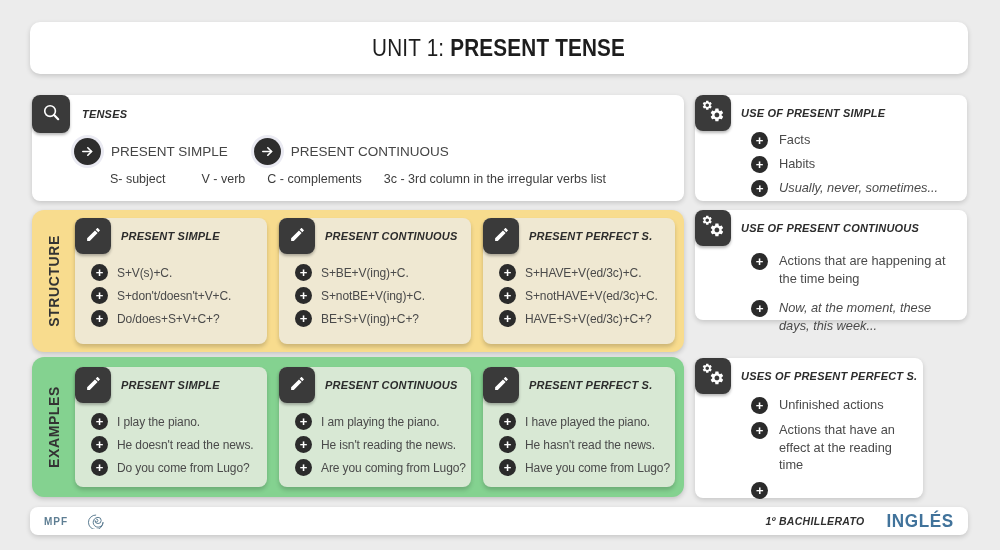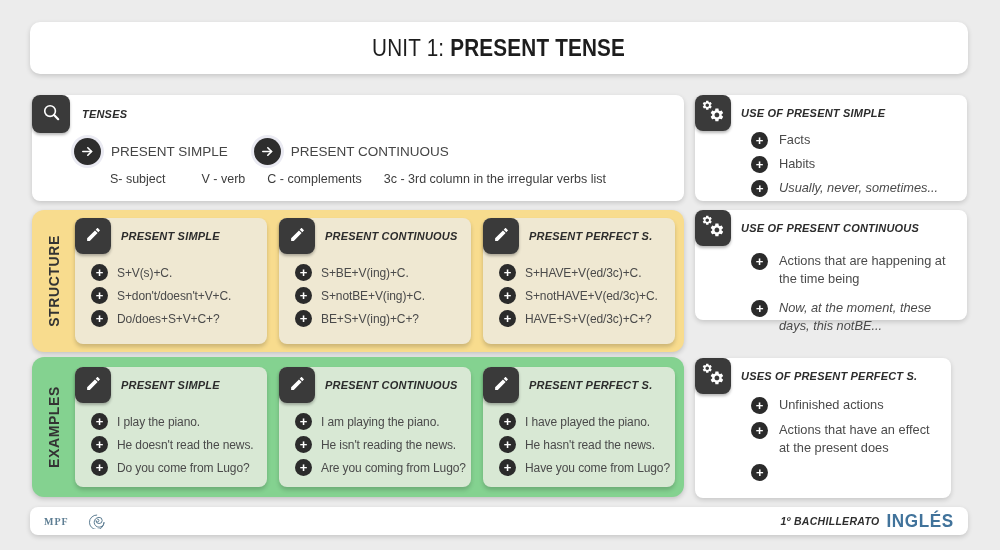--- a/index.html
+++ b/index.html
@@ -54,36 +54,36 @@
   .item-list { position:absolute; left:16px; right:4px; top:46px;
                display:flex; flex-direction:column; gap:6px; }
   .item-row { display:flex; align-items:center; gap:9px; font-size:12px; letter-spacing:-.1px;
               color:#4a4a4a; white-space:nowrap; }
   .plus { flex:0 0 auto; width:17px; height:17px; border-radius:50%; background:#2b2b2b; color:#fff;
           display:flex; align-items:center; justify-content:center; font-size:13px; font-weight:700; line-height:1; }
 
   
   .use-card-1 { left:695px; top:95px;  width:272px; height:106px; }
   .use-card-2 { left:695px; top:210px; width:272px; height:110px; }
-  .use-card-3 { left:695px; top:358px; width:256px; height:140px; }
+  .use-card-3 { left:695px; top:358px; width:228px; height:140px; }
   .use-items { position:absolute; left:56px; right:16px;
                display:flex; flex-direction:column; }
   .use-card-1 .use-items { top:36px; gap:6px; }
   .use-card-2 .use-items { top:42px; gap:12px; }
   .use-card-3 .use-items { top:38px; gap:7px; }
   .use-row { display:flex; align-items:flex-start; gap:11px; font-size:12.8px; color:#4a4a4a; line-height:1.38; }
   .use-row .plus { margin-top:1px; }
   .italic { font-style:italic; }
 
   
   .footer-bar { left:30px; top:507px; width:938px; height:28px; border-radius:8px;
                 display:flex; align-items:center; justify-content:space-between; padding:0 14px; }
-  .footer-left { display:flex; align-items:center; gap:18px;font-family:Liberation Serif, serif; }
+  .footer-left { display:flex; align-items:center; gap:18px; }
   .author { font-size:10px; letter-spacing:1px; color:#5e7e93; font-weight:600; }
-  .footer-right { display:flex; align-items:center; gap:4px; }
+  .footer-right { display:flex; align-items:center; gap:19px; }
   .level { font-style:italic; font-weight:700; font-size:10.5px; color:#2f2f2f; letter-spacing:.3px; }
   .subject { font-weight:700; font-size:18px; color:#41739b; letter-spacing:.6px;
              display:inline-block; transform:scaleX(.95); transform-origin:100% 50%; }
 </style>
 </head>
 <body>
 
 <div class="page">
 
   <div class="card header-card">
@@ -322,21 +322,21 @@
     </span>
       </div>
     <div class="card-heading">USE OF PRESENT CONTINUOUS</div>
     <div class="use-items">
       <div class="use-row">
           <span class="plus">+</span>
           <span>Actions that are happening at the time being</span>
         </div>
       <div class="use-row italic">
           <span class="plus">+</span>
-          <span>Now, at the moment, these days, this notBE...</span>
+          <span>Now, at the moment, these days, this week...</span>
         </div>
     </div>
   </div>
 
   <div class="card use-card-3">
     <div class="badge">
         <span>
       <svg width="24" height="24" viewBox="0 0 24 24" fill="#fff">
             <g transform="translate(0.5,0.5) scale(0.48)">
               <path d="M19.14,12.94c0.04-0.3,0.06-0.61,0.06-0.94c0-0.32-0.02-0.64-0.07-0.94l2.03-1.58c0.18-0.14,0.23-0.41,0.12-0.61l-1.92-3.32c-0.12-0.22-0.37-0.29-0.59-0.22l-2.39,0.96c-0.5-0.38-1.03-0.7-1.62-0.94L14.4,2.81c-0.04-0.24-0.24-0.41-0.48-0.41h-3.84c-0.24,0-0.43,0.17-0.47,0.41L9.25,5.35C8.66,5.59,8.12,5.92,7.63,6.29L5.24,5.33c-0.22-0.08-0.47,0-0.59,0.22L2.74,8.87C2.62,9.08,2.66,9.34,2.86,9.48l2.03,1.58C4.84,11.36,4.8,11.69,4.8,12s0.02,0.64,0.07,0.94l-2.03,1.58c-0.18,0.14-0.23,0.41-0.12,0.61l1.92,3.32c0.12,0.22,0.37,0.29,0.59,0.22l2.39-0.96c0.5,0.38,1.03,0.7,1.62,0.94l0.36,2.54c0.05,0.24,0.24,0.41,0.48,0.41h3.84c0.24,0,0.44-0.17,0.47-0.41l0.36-2.54c0.59-0.24,1.13-0.56,1.62-0.94l2.39,0.96c0.22,0.08,0.47,0,0.59-0.22l1.92-3.32c0.12-0.22,0.07-0.47-0.12-0.61L19.14,12.94z M12,15.6c-1.98,0-3.6-1.62-3.6-3.6s1.62-3.6,3.6-3.6s3.6,1.62,3.6,3.6S13.98,15.6,12,15.6z"></path>
@@ -348,21 +348,21 @@
     </span>
       </div>
     <div class="card-heading">USES OF PRESENT PERFECT S.</div>
     <div class="use-items">
       <div class="use-row">
           <span class="plus">+</span>
           <span>Unfinished actions</span>
         </div>
       <div class="use-row">
           <span class="plus">+</span>
-          <span>Actions that have an effect at the present does</span>
+          <span>Actions that have an effect at the reading time</span>
         </div>
       <div class="use-row italic">
           <span class="plus">+</span>
         </div>
     </div>
   </div>
 
   <div class="card footer-bar">
     <div class="footer-left">
       <span class="author">MPF</span>

